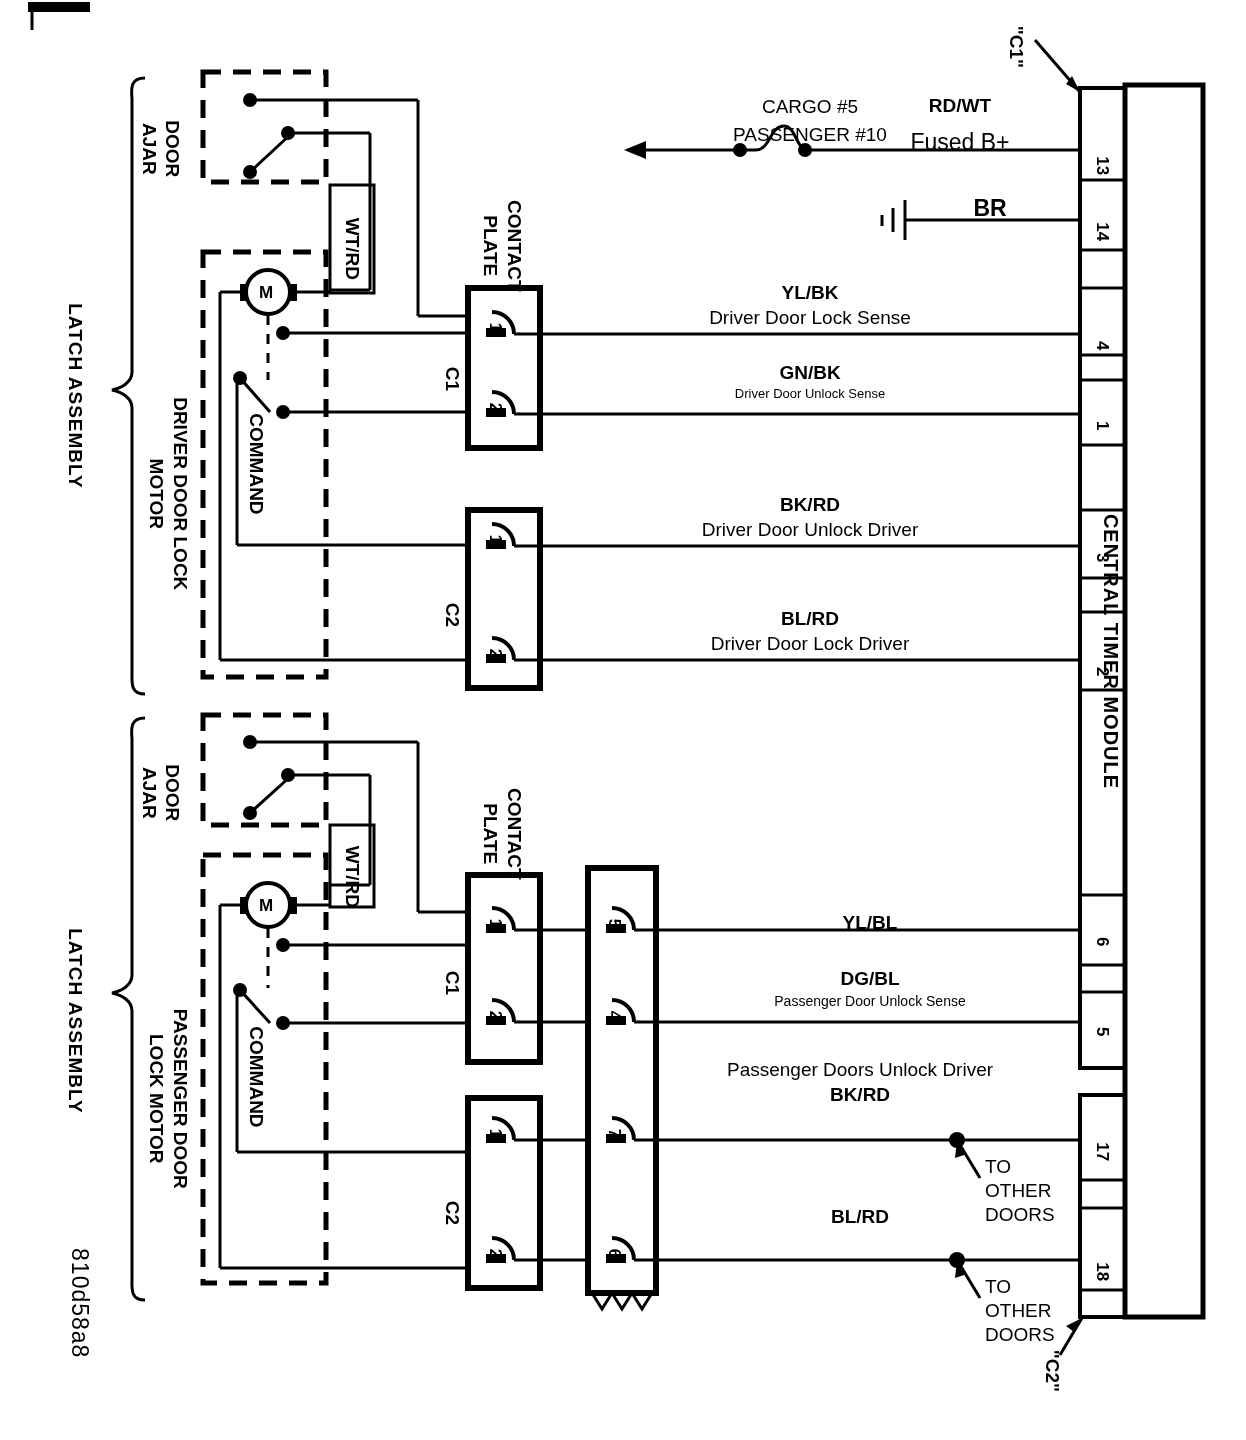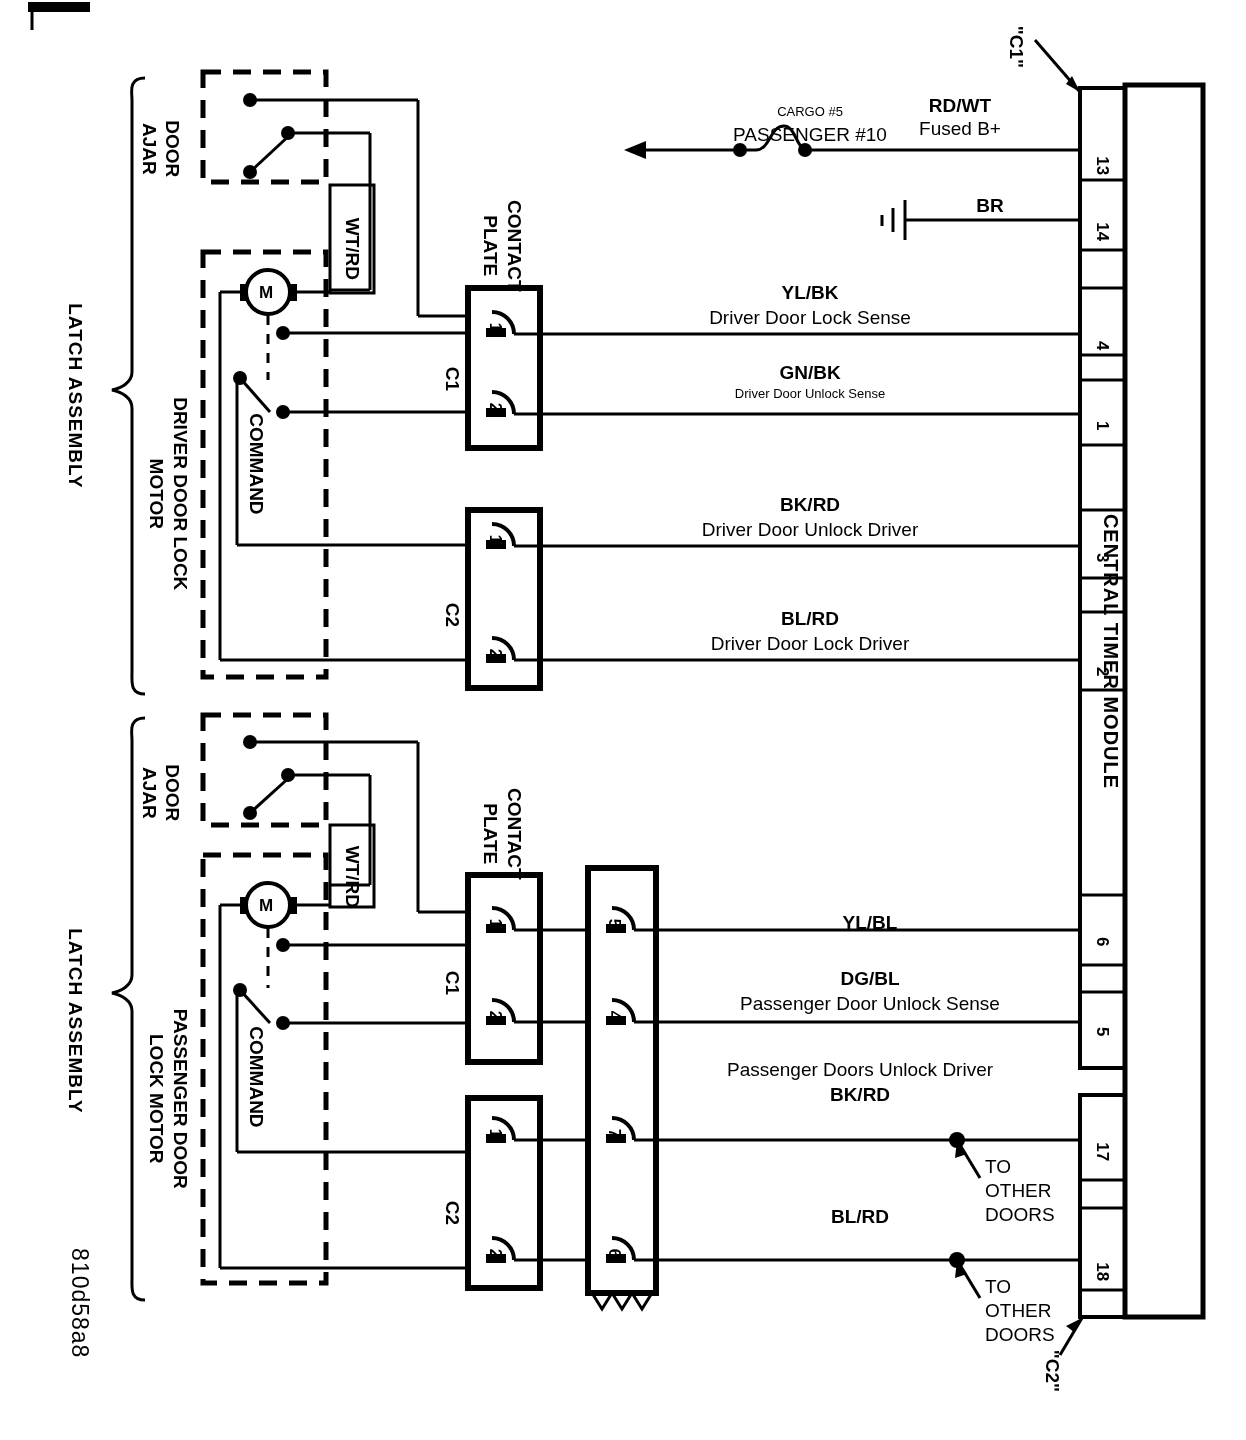--- a/index.html
+++ b/index.html
@@ -206,43 +206,43 @@
   <div class="lbl bold rotn90" style="left:1102px;top:222px;width:40px;font-size:17px;text-align:center;margin-left:-20px;">14</div>
   <div class="lbl bold rotn90" style="left:1102px;top:336px;width:40px;font-size:17px;text-align:center;margin-left:-20px;">4</div>
   <div class="lbl bold rotn90" style="left:1102px;top:416px;width:40px;font-size:17px;text-align:center;margin-left:-20px;">1</div>
   <div class="lbl bold rotn90" style="left:1102px;top:548px;width:40px;font-size:17px;text-align:center;margin-left:-20px;">3</div>
   <div class="lbl bold rotn90" style="left:1102px;top:662px;width:40px;font-size:17px;text-align:center;margin-left:-20px;">2</div>
   <div class="lbl bold rotn90" style="left:1102px;top:932px;width:40px;font-size:17px;text-align:center;margin-left:-20px;">6</div>
   <div class="lbl bold rotn90" style="left:1102px;top:1022px;width:40px;font-size:17px;text-align:center;margin-left:-20px;">5</div>
   <div class="lbl bold rotn90" style="left:1102px;top:1142px;width:40px;font-size:17px;text-align:center;margin-left:-20px;">17</div>
   <div class="lbl bold rotn90" style="left:1102px;top:1262px;width:40px;font-size:17px;text-align:center;margin-left:-20px;">18</div>
 
-  <div class="lbl ctr" style="left:700px;top:96px;width:220px;font-size:13px;margin-top:9px;">CARGO #5</div>
+  <div class="lbl ctr" style="left:700px;top:96px;width:220px;font-size:19px;">CARGO #5</div>
   <div class="lbl ctr" style="left:670px;top:124px;width:280px;font-size:19px;">PASSENGER #10</div>
   <div class="lbl ctr bold" style="left:860px;top:95px;width:200px;font-size:19px;">RD/WT</div>
-  <div class="lbl ctr" style="left:860px;top:118px;width:200px;font-size:19px;">Fused B+</div>
-
-  <div class="lbl ctr bold" style="left:930px;top:195px;width:120px;font-size:19px;">BR</div>
+  <div class="lbl ctr" style="left:860px;top:129px;width:200px;font-size:23px;">Fused B+</div>
+
+  <div class="lbl ctr bold" style="left:930px;top:195px;width:120px;font-size:23px;">BR</div>
 
   <div class="lbl ctr bold" style="left:680px;top:282px;width:260px;font-size:19px;">YL/BK</div>
   <div class="lbl ctr" style="left:640px;top:307px;width:340px;font-size:19px;">Driver Door Lock Sense</div>
 
   <div class="lbl ctr bold" style="left:680px;top:362px;width:260px;font-size:19px;">GN/BK</div>
   <div class="lbl ctr" style="left:630px;top:387px;width:360px;font-size:13px;">Driver Door Unlock Sense</div>
 
   <div class="lbl ctr bold" style="left:680px;top:494px;width:260px;font-size:19px;">BK/RD</div>
   <div class="lbl ctr" style="left:630px;top:519px;width:360px;font-size:19px;">Driver Door Unlock Driver</div>
 
   <div class="lbl ctr bold" style="left:680px;top:608px;width:260px;font-size:19px;">BL/RD</div>
   <div class="lbl ctr" style="left:640px;top:633px;width:340px;font-size:19px;">Driver Door Lock Driver</div>
 
   <div class="lbl ctr bold" style="left:740px;top:878px;width:260px;font-size:19px;margin-top:34px;">YL/BL</div>
 
   <div class="lbl ctr bold" style="left:740px;top:968px;width:260px;font-size:19px;">DG/BL</div>
-  <div class="lbl ctr" style="left:690px;top:993px;width:360px;font-size:19px;">Passenger Door Unlock Sense</div>
+  <div class="lbl ctr" style="left:690px;top:993px;width:360px;font-size:14px;">Passenger Door Unlock Sense</div>
 
   <div class="lbl ctr bold" style="left:730px;top:1084px;width:260px;font-size:19px;">BK/RD</div>
   <div class="lbl ctr" style="left:680px;top:1059px;width:360px;font-size:19px;">Passenger Doors Unlock Driver</div>
 
   <div class="lbl ctr bold" style="left:730px;top:1206px;width:260px;font-size:19px;">BL/RD</div>
 
   <div class="lbl" style="left:985px;top:1155px;font-size:19px;line-height:1.25;">TO
 OTHER
 DOORS</div>
   <div class="lbl" style="left:985px;top:1275px;font-size:19px;line-height:1.25;">TO

